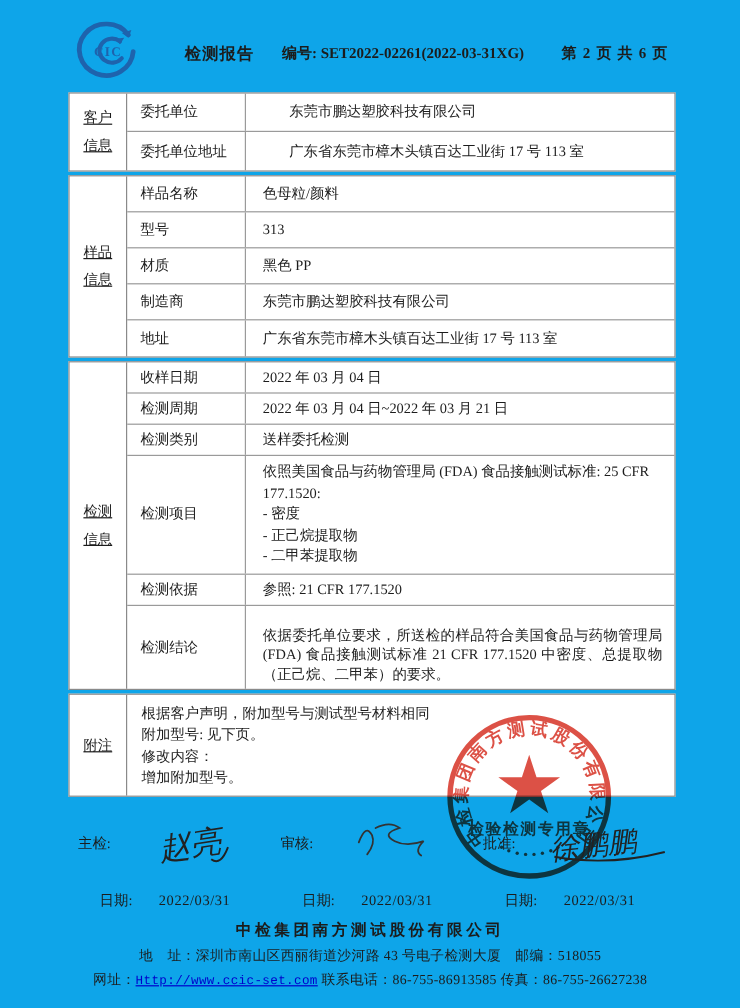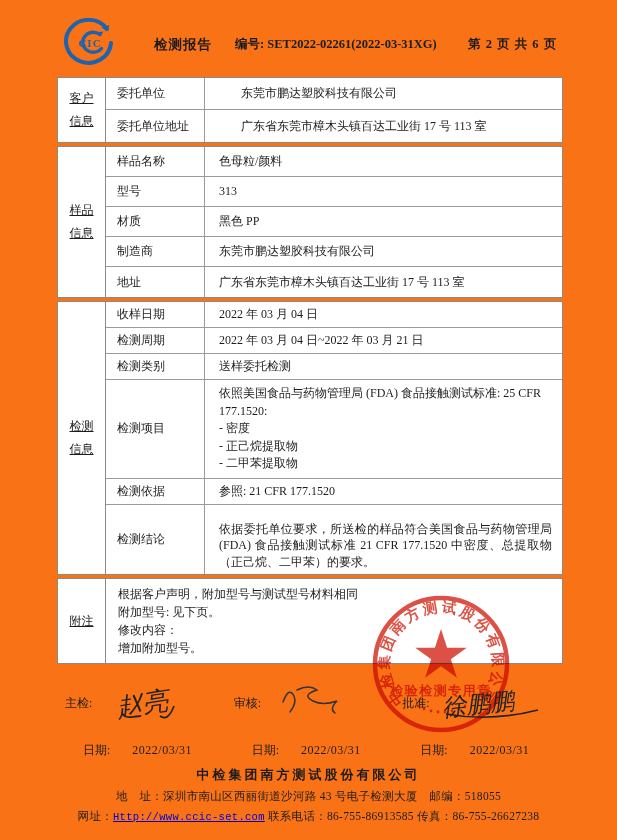--- a/index.html
+++ b/index.html
@@ -1,19 +1,19 @@
 <!DOCTYPE html>
 <html><head>
 <meta charset="utf-8">
 <style>
   * { margin:0; padding:0; box-sizing:border-box; }
   html,body { background:#ffffff; }
   .page {
     position:relative; width:617px; height:840px; margin:0 auto;
-    background:#f97316; overflow:hidden;
+    background:#0ea5e9; overflow:hidden;
     font-family:"Liberation Serif", serif;
     color:#1c1c1c; font-size:12px;
   }
   
   .header { position:absolute; top:16px; left:0; width:617px; height:54px; }
   .logo { position:absolute; left:60px; top:2px; }
   .hd-title { position:absolute; left:154px; top:20px; font-size:13.5px; font-weight:bold; letter-spacing:1px; }
   .hd-no { position:absolute; left:235px; top:20px; font-size:12.5px; font-weight:bold; }
   .hd-page { position:absolute; left:468px; top:20px; font-size:12.5px; font-weight:bold; letter-spacing:1px; }
   
@@ -31,21 +31,21 @@
   .vcell { flex:1; padding:4px 10px 4px 14px; display:flex; align-items:center; }
   .h32 { min-height:32px;gap:22px; } .h31 { min-height:30px; } .h26 { min-height:26px; }
   .multiline .vcell { display:block; line-height:17.5px; padding-top:5px; padding-bottom:5px; }
   .conclusion .vcell { display:block; line-height:16.5px; padding-top:16px; padding-bottom:4px; text-align:justify; }
   .notes-cell { flex:1; padding:6px 10px 6px 12px; line-height:18px; }
   
   .stamp { position:absolute; left:366px; top:589px; width:150px; height:150px; opacity:.88; mix-blend-mode:multiply; pointer-events:none; }
   
   .sig-block { position:absolute; left:57px; top:680px; width:506px; }
   .sig-row { display:flex; }
-  .sig-col { width:169px; display:flex; align-items:center; }
+  .sig-col { width:169px; display:flex; align-items:center;gap:16px; }
   .sig-label { padding-left:8px; white-space:nowrap; }
   .sig-art { margin-left:6px; }
   .date-row { display:flex; margin-top:16px; }
   .date-col { width:169px; display:flex; align-items:center; }
   .date-label { padding-left:26px; }
   .date-val { margin-left:22px; letter-spacing:.5px; }
   
   .footer { position:absolute; left:0; top:766px; width:617px; text-align:center; }
   .f-company { font-size:13px; font-weight:bold; letter-spacing:3px; }
   .f-line { font-size:11.5px; margin-top:5px; letter-spacing:.3px; }

